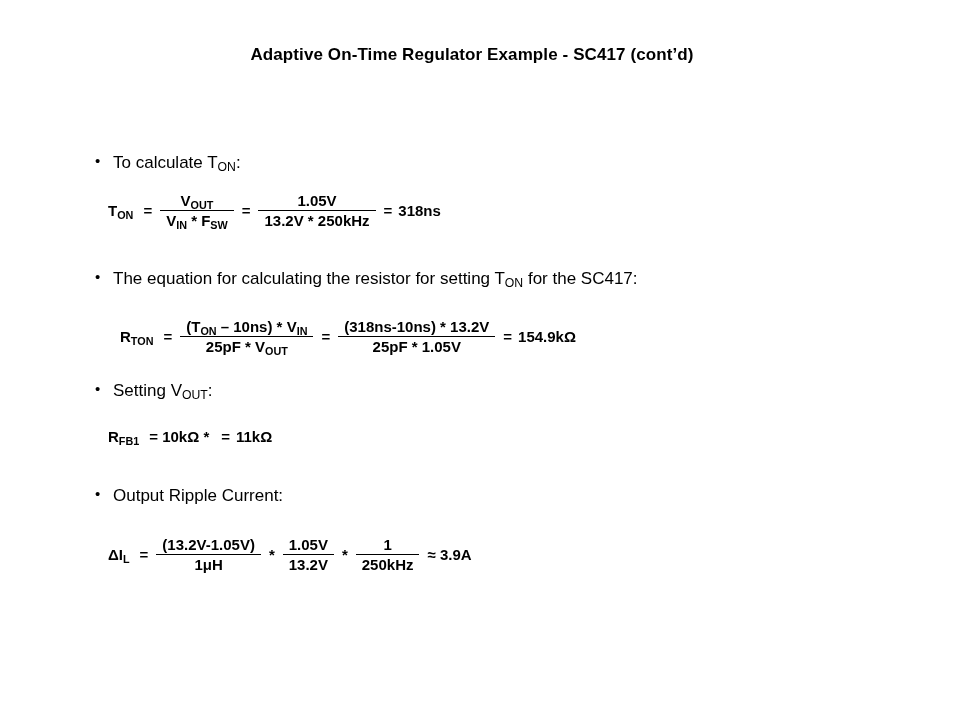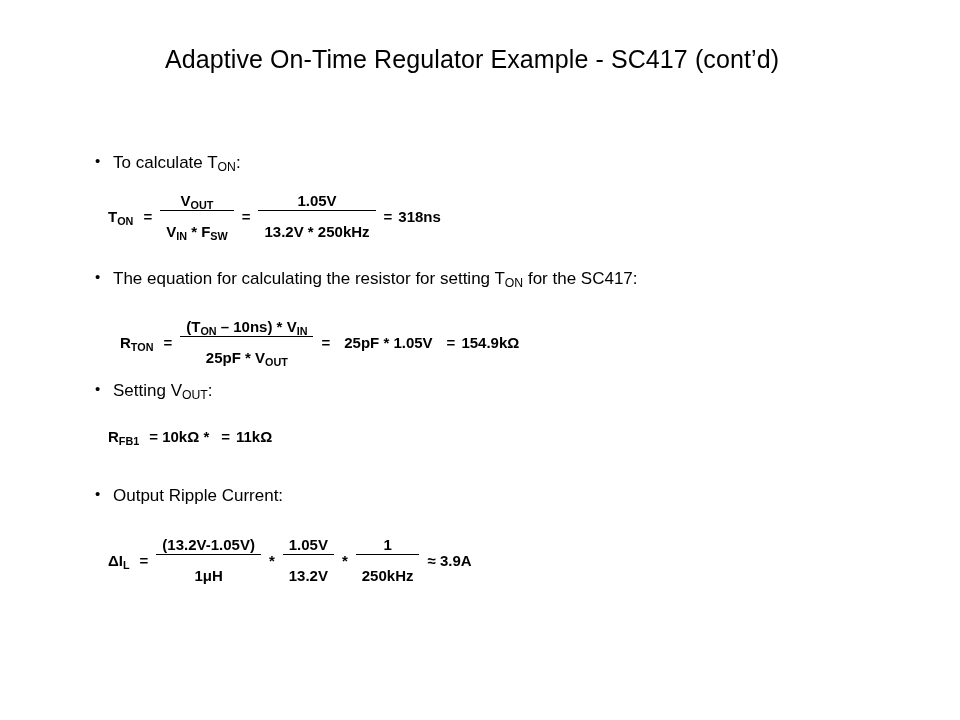--- a/index.html
+++ b/index.html
@@ -19,22 +19,22 @@
     width: 960px;
     height: 720px;
     box-sizing: border-box;
   }
   .slide-title {
     position: absolute;
     top: 45px;
     left: 0;
     width: 944px;
     text-align: center;
-    font-size: 25px;
-    font-weight: normal;
+    font-size: 17px;
+    font-weight: bold;
     letter-spacing: 0.1px;
   }
   .bullet {
     display: flex;
     align-items: baseline;
     font-size: 17px;
     line-height: 1.25;
   }
   .bullet .dot {
     width: 18px;
@@ -68,21 +68,20 @@
   }
   .eq .op {
     margin: 0 6px;
   }
   .frac {
     display: inline-flex;
     flex-direction: column;
     text-align: center;
     vertical-align: middle;
     margin: 0 2px;
-    gap: 11px;
   }
   .frac .num {
     padding: 0 6px 1px 6px;
     border-bottom: 1.6px solid #000;
   }
   .frac .den {
     padding: 1px 6px 0 6px;
   }
   .eq1 { position: absolute; top: 192px; left: 108px; }
   .eq2 { position: absolute; top: 318px; left: 120px; }
@@ -129,20 +128,21 @@
 
   <div class="eq eq2">
     <span class="lead"><span>R</span><sub>TON</sub></span>
     <span class="op">=</span>
     <span class="frac">
       <span class="num"><span>(T</span><sub>ON</sub><span> – 10ns) * V</span><sub>IN</sub></span>
       <span class="den"><span>25pF * V</span><sub>OUT</sub></span>
     </span>
     <span class="op">=</span>
     <span class="frac">
+      <span class="num">(318ns-10ns) * 13.2V</span>
       <span class="den">25pF * 1.05V</span>
     </span>
     <span class="op">=</span>
     <span>154.9kΩ</span>
   </div>
 
   <div class="bullet b3">
     <span class="dot">•</span>
     <span class="btext"><span>Setting V</span><sub>OUT</sub><span>:</span></span>
   </div>

